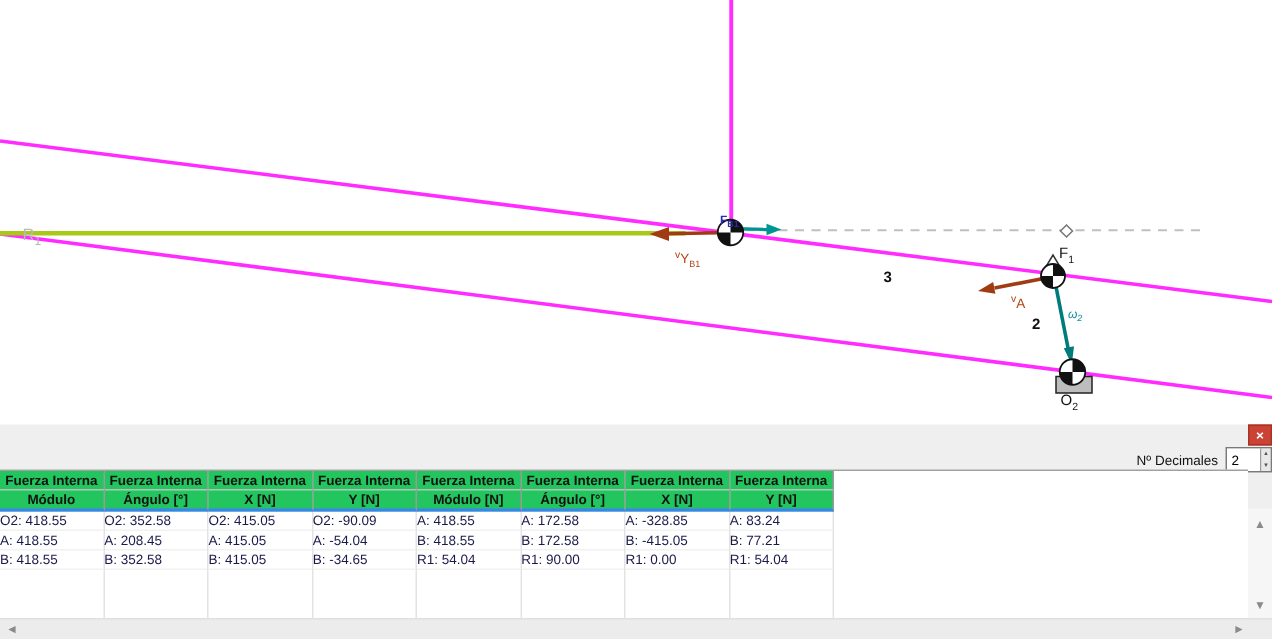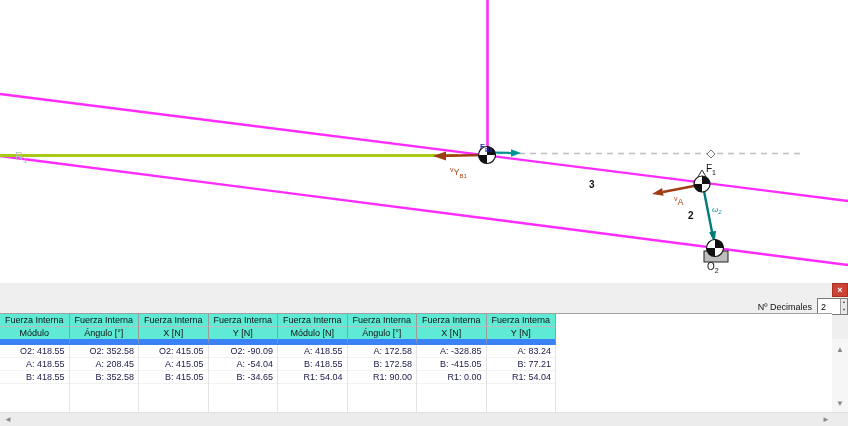--- a/index.html
+++ b/index.html
@@ -20,25 +20,25 @@
   .spinbox{width:29px;height:15px;border:1px solid #7a7a7a;background:#fff;display:flex;overflow:hidden;}
   .spinbox input{flex:1;border:0;outline:none;font-size:9px;padding:0 0 0 3px;margin:0;
     font-family:"Liberation Sans",sans-serif;min-width:0;background:#fff;}
   .spin{width:6px;border-left:1px solid #999;display:flex;flex-direction:column;}
   .spin span{flex:1;font-size:4px;line-height:5px;color:#555;text-align:center;background:#e8e8e8;}
 
   .content{position:absolute;left:0;top:30px;right:16px;bottom:13px;background:#fff;
     border-top:1px solid #a0a0a0;overflow:hidden;}
   .ftable{display:grid;grid-template-columns:repeat(8,69.5px);height:100%;}
   .fcol{border-right:1px solid #e3e3e3;display:flex;flex-direction:column;}
-  .h1,.h2{background:#5eead4;font-size:9px;font-weight:normal;color:#111;text-align:center;
+  .h1,.h2{background:#22c55e;font-size:9px;font-weight:bold;color:#111;text-align:center;
     height:12px;line-height:12px;border-right:1px solid #9a9a9a;border-bottom:1px solid #bdbdbd;
     margin-right:-1px;white-space:nowrap;overflow:hidden;}
-  .h2{border-bottom:6px solid #3b82f6;}
-  .cell{font-size:9px;color:#1a1a4a;text-align:right;height:12px;line-height:12px;
+  .h2{border-bottom:2px solid #3b82f6;}
+  .cell{font-size:9px;color:#1a1a4a;text-align:left;height:12px;line-height:12px;
     padding-right:4px;border-bottom:1px solid #f2f2f2;white-space:nowrap;}
 
   .vscroll{position:absolute;right:0;top:56px;width:16px;bottom:13px;background:#f6f6f6;}
   .vscroll .arr{position:absolute;left:0;width:16px;text-align:center;color:#8a8a8a;font-size:8px;line-height:10px;}
   .vscroll .up{top:6px;}
   .vscroll .down{bottom:4px;}
   .hscroll{position:absolute;left:0;right:0;bottom:0;height:13px;background:#ececec;border-top:1px solid #e0e0e0;}
   .hscroll .arr{position:absolute;top:1px;color:#8a8a8a;font-size:8px;line-height:11px;}
   .hscroll .left{left:4px;}
   .hscroll .right{right:18px;}

